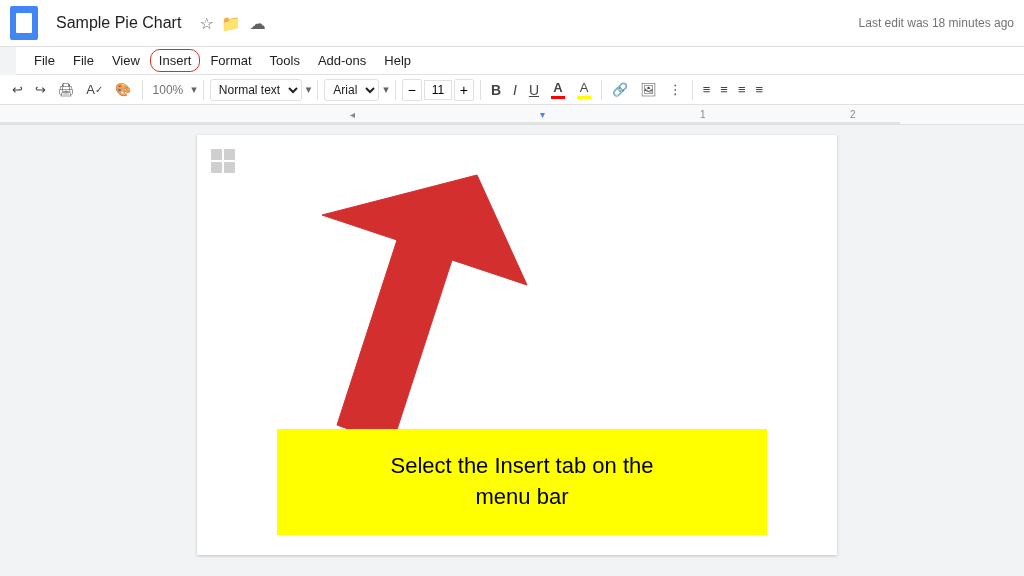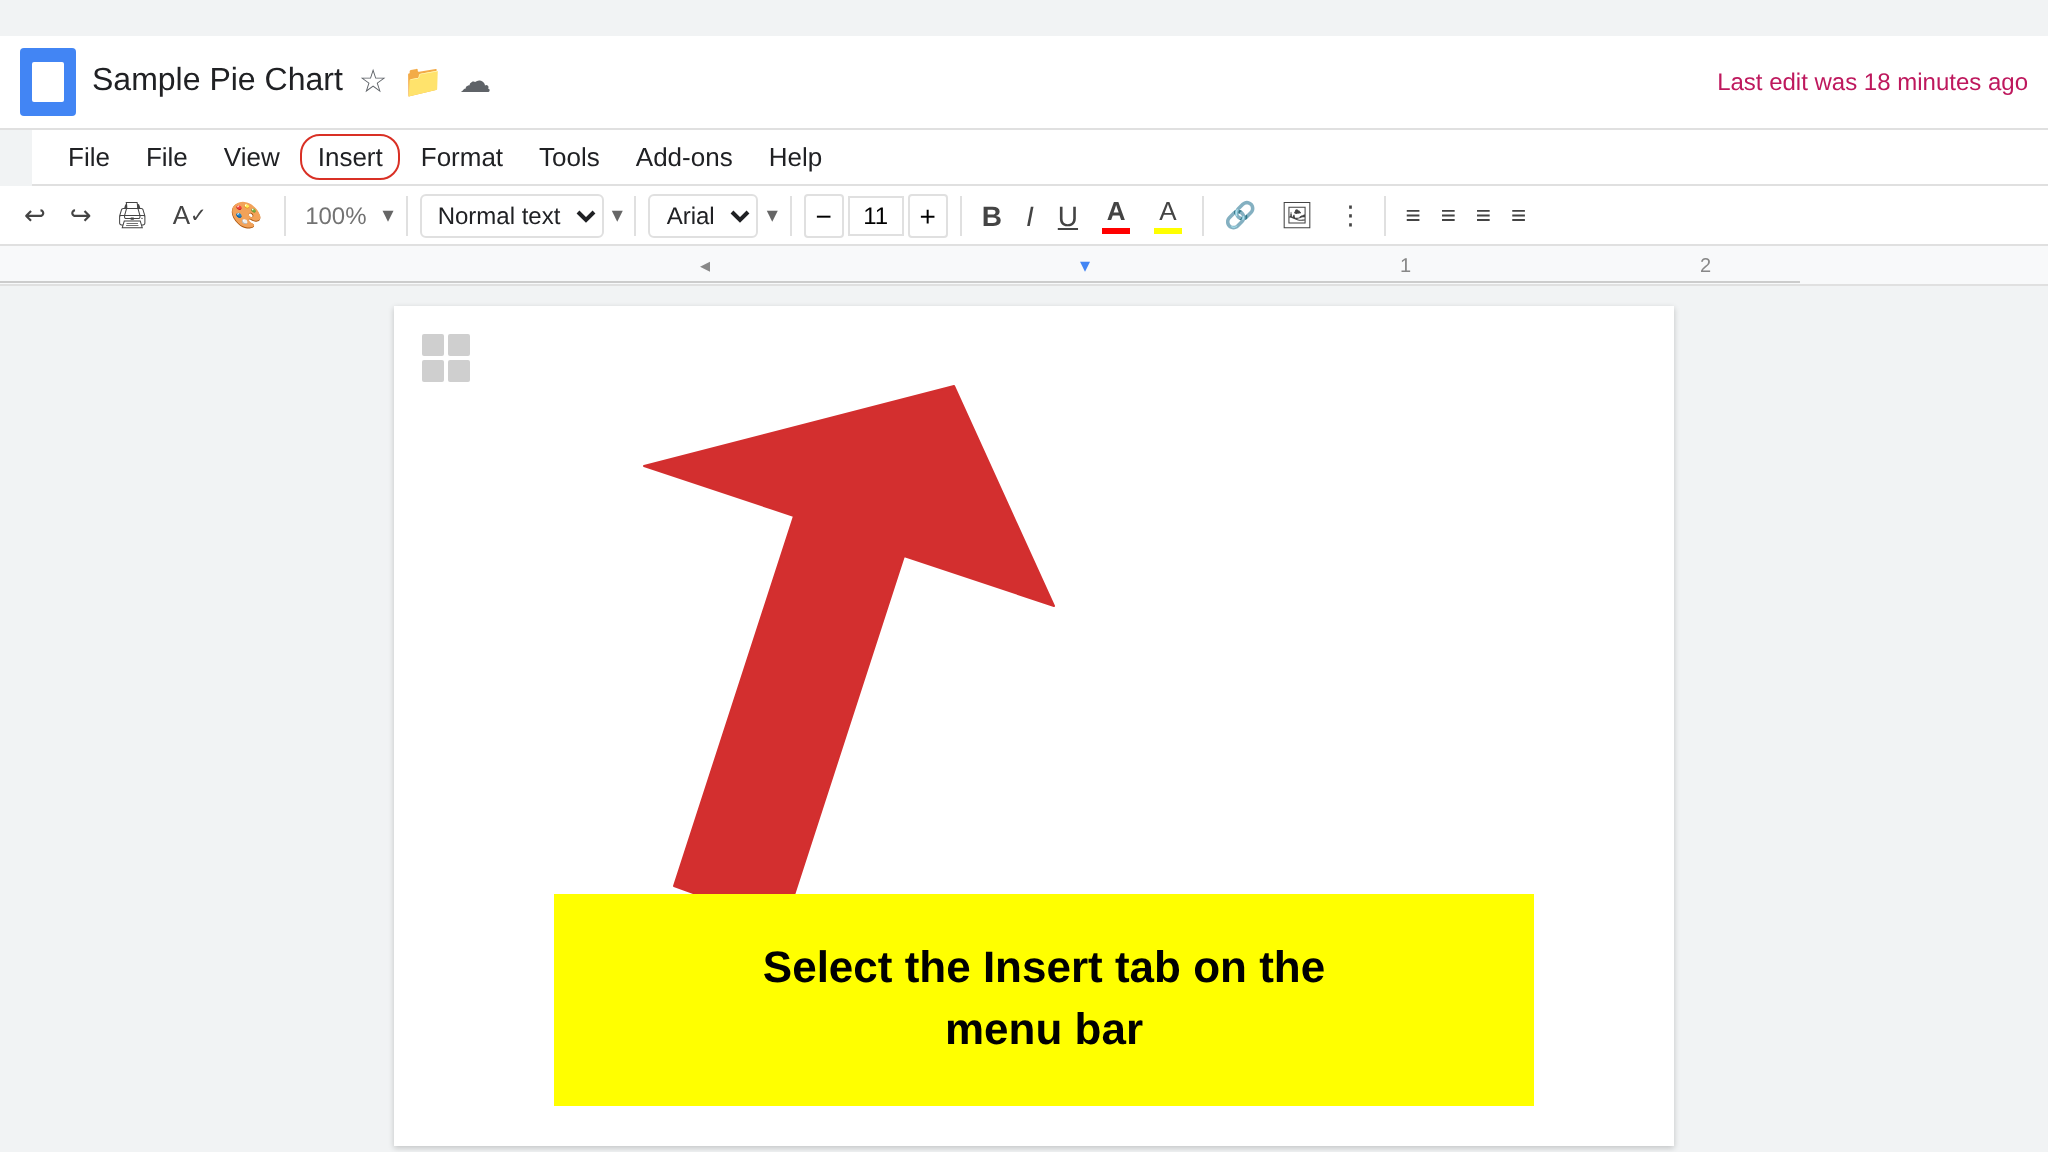--- a/index.html
+++ b/index.html
@@ -10,23 +10,22 @@
       height: 576px;
       overflow: hidden;
     }
 
     
     .title-bar {
       background: #fff;
       display: flex;
       align-items: center;
       padding: 6px 10px;
-      gap: 8px;
+      gap: 18px;
       border-bottom: 1px solid #e0e0e0;
-      margin-top: 18px;
     }
     .doc-icon {
       width: 28px;
       height: 34px;
       background: #4285f4;
       border-radius: 2px;
       display: flex;
       align-items: center;
       justify-content: center;
       flex-shrink: 0;
@@ -47,21 +46,21 @@
     .title-icons {
       display: flex;
       gap: 8px;
       align-items: center;
       color: #5f6368;
       font-size: 16px;
     }
     .last-edit {
       margin-left: auto;
       font-size: 12px;
-      color: #be185d;
+      color: #737373;
     }
 
     
     .menu-bar {
       background: #fff;
       display: flex;
       align-items: center;
       padding: 2px 10px;
       gap: 2px;
       border-bottom: 1px solid #e0e0e0;
@@ -243,21 +242,21 @@
       position: absolute;
       bottom: 20px;
       left: 80px;
       width: 490px;
       background: #ffff00;
       padding: 22px 30px;
       text-align: center;
     }
     .instruction-text {
       font-size: 22px;
-      font-weight: bold;
+      font-weight: normal;
       color: #000;
       line-height: 1.4;
     }
 
     
     .right-panel {
       width: 375px;
       background: #fff;
       display: flex;
       flex-direction: column;

